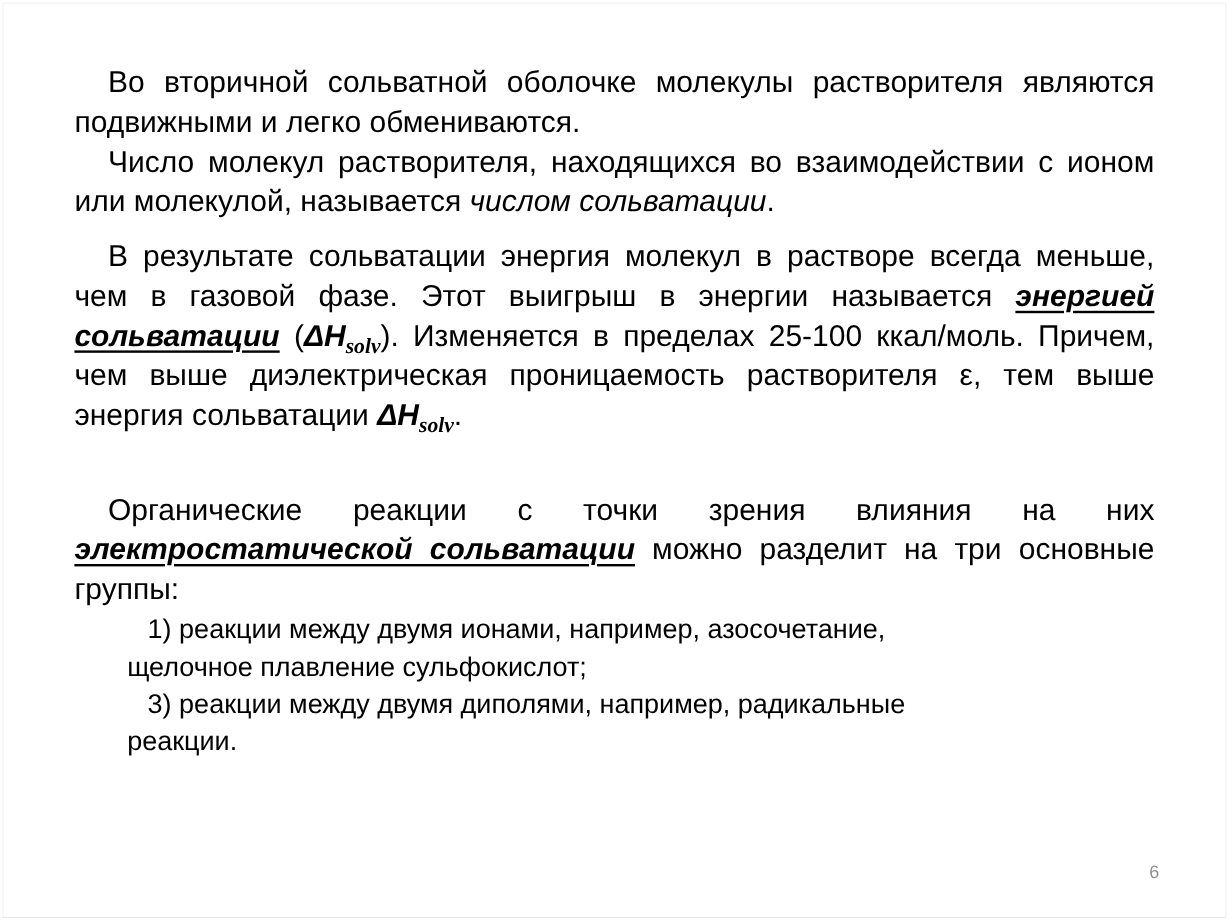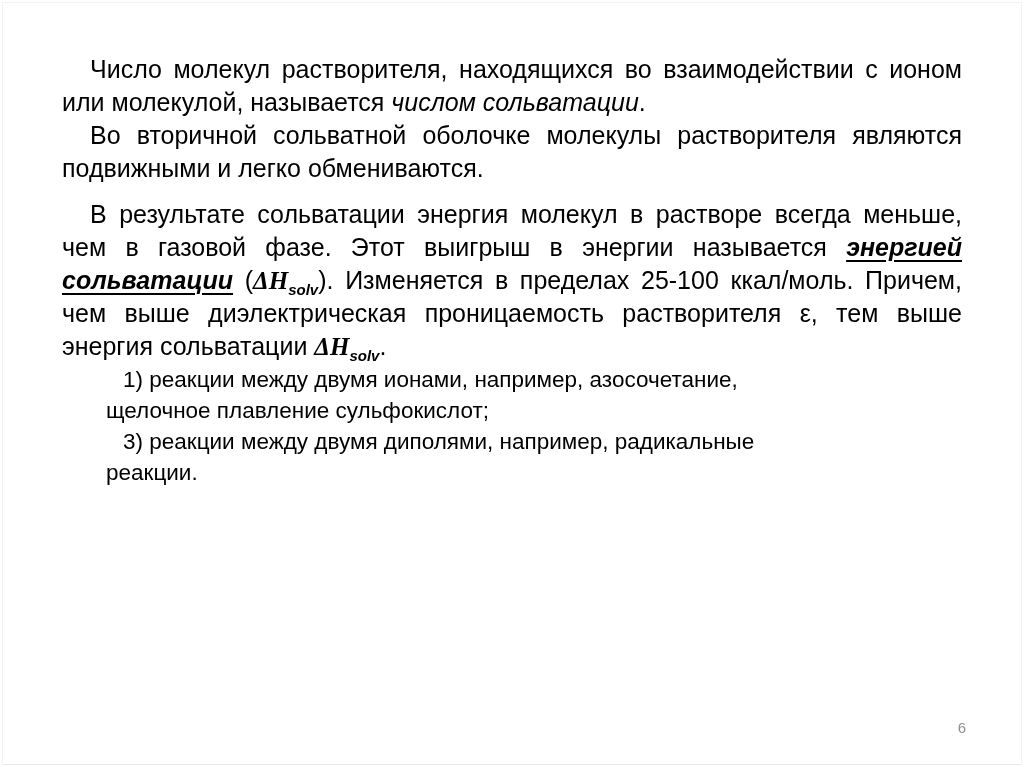--- a/index.html
+++ b/index.html
@@ -43,29 +43,29 @@
   .run-n { }
   .run-i { font-style: italic; }
   .run-biu {
     font-weight: bold;
     font-style: italic;
     text-decoration: underline;
     text-decoration-thickness: 2px;
     text-underline-offset: 4px;
   }
   .run-f {
-    font-family: Liberation Serif, serif;
+    font-family: Liberation Sans, sans-serif;
     font-weight: bold;
     font-style: italic;
   }
   .run-fsub {
-    font-family: Liberation Sans, sans-serif;
+    font-family: Liberation Serif, serif;
     font-weight: bold;
     font-style: italic;
-    font-size: 15px;
+    font-size: 18px;
     vertical-align: -6px;
     line-height: 0;
   }
 
   .numbered-list {
     margin-left: 44px;
     margin-top: 1px;
   }
   .list-item {
     margin: 0;
@@ -84,26 +84,27 @@
     line-height: 20px;
   }
 </style>
 </head>
 <body>
 
 <div class="slide">
   <div class="frame"></div>
 
   <div class="content">
+    <p class="para"><span class="run-n">Во вторичной сольватной оболочке молекулы растворителя являются подвижными и легко обмениваются.</span></p>
+
     <p class="para"><span class="run-n">Число молекул растворителя, находящихся во взаимодействии с ионом или молекулой, называется </span><span class="run-i">числом сольватации</span><span class="run-n">.</span></p>
-
-    <p class="para"><span class="run-n">Во вторичной сольватной оболочке молекулы растворителя являются подвижными и легко обмениваются.</span></p>
 
     <p class="para gap-md"><span class="run-n">В результате сольватации энергия молекул в растворе всегда меньше, чем в газовой фазе. Этот выигрыш в энергии называется </span><span class="run-biu">энергией сольватации</span><span class="run-n"> (</span><span class="run-f">ΔH</span><span class="run-fsub">solv</span><span class="run-n">). Изменяется в пределах 25-100 ккал/моль. Причем, чем выше диэлектрическая проницаемость растворителя ε, тем выше энергия сольватации </span><span class="run-f">ΔH</span><span class="run-fsub">solv</span><span class="run-n">.</span></p>
 
+    <p class="para gap-lg"><span class="run-n">Органические реакции с точки зрения влияния на них </span><span class="run-biu">электростатической сольватации</span><span class="run-n"> можно разделит на три основные группы:</span></p>
 
     <div class="numbered-list">
       <p class="list-item">1) реакции между двумя ионами, например, азосочетание,
 щелочное плавление сульфокислот;</p>
       <p class="list-item">3) реакции между двумя диполями, например, радикальные
 реакции.</p>
     </div>
   </div>
 
   <div class="page-number">6</div>

